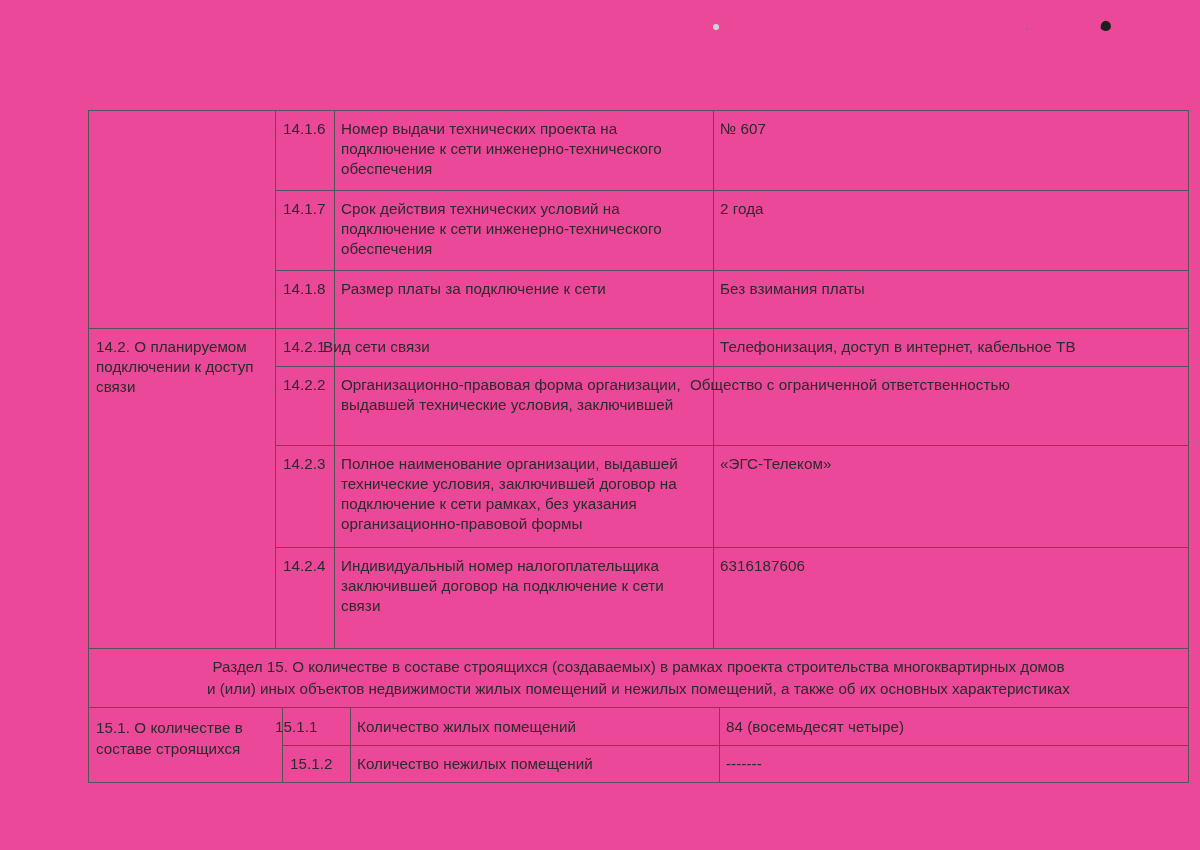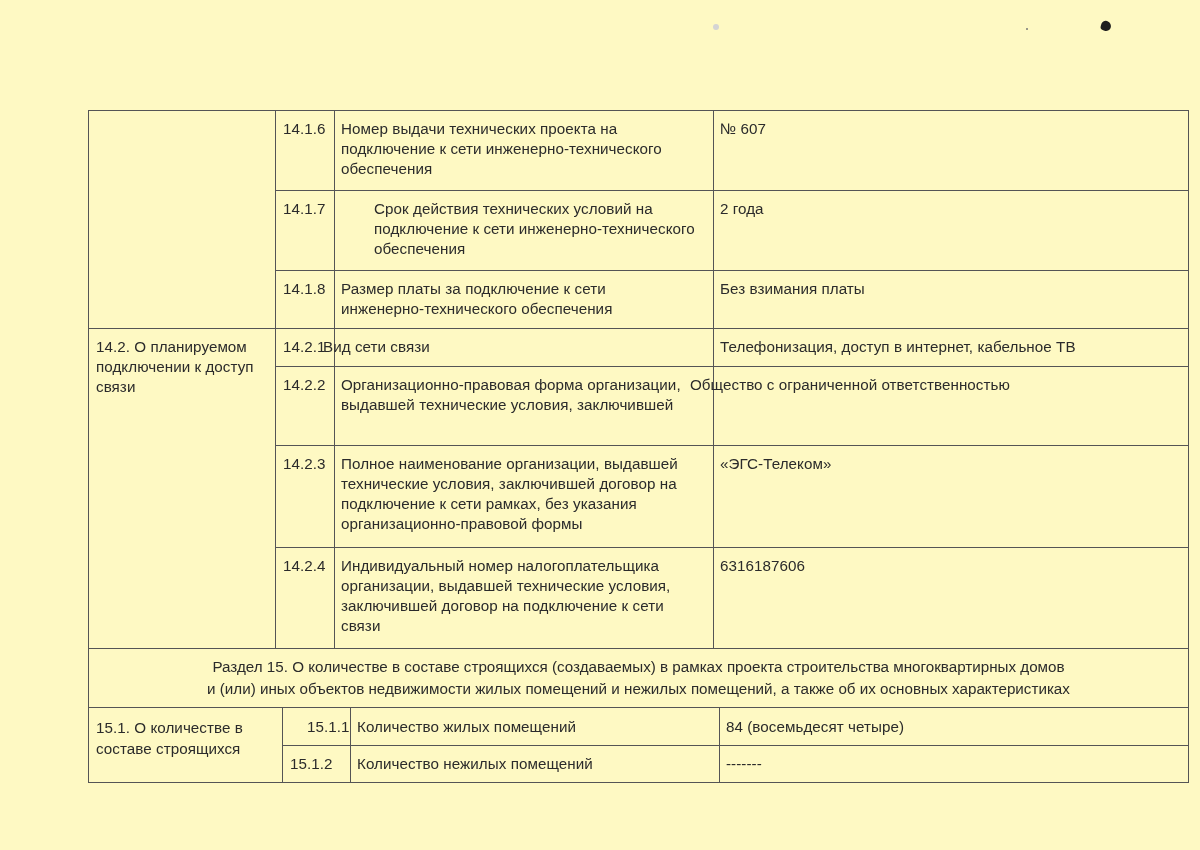--- a/index.html
+++ b/index.html
@@ -12,21 +12,21 @@
       height: 850px;
       position: relative;
       overflow: hidden;
       font-family: "Liberation Sans", "DejaVu Sans", sans-serif;
       color: #2a2a2a;
     }
     .page {
       position: absolute;
       left: 0; top: 0;
       width: 1200px; height: 850px;
-      background: #fef9c3;
+      background: #ec4899;
     }
     .scan-spot {
       position: absolute;
       border-radius: 50%;
     }
     .spot-dark {
       left: 1101px; top: 21px;
       width: 10px; height: 10px;
       background: #1e1e1e;
       transform: rotate(20deg);
@@ -113,33 +113,32 @@
       <div class="cell" style="left:335px; top:111px; width:378px;">
         <div>Номер выдачи технических проекта на</div>
         <div>подключение к сети инженерно-технического</div>
         <div>обеспечения</div>
       </div>
       <div class="cell" style="left:714px; top:111px; width:474px;">№ 607</div>
     </div>
 
     <div>
       <div class="cell" style="left:276px; top:191px; width:58px; padding-left:7px;">14.1.7</div>
-      <div class="cell" style="left:335px; top:191px; width:378px;margin-left:33px;">
+      <div class="cell" style="left:335px; top:191px; width:378px;">
         <div>Срок действия технических условий на</div>
         <div>подключение к сети инженерно-технического</div>
         <div>обеспечения</div>
       </div>
       <div class="cell" style="left:714px; top:191px; width:474px;">2 года</div>
     </div>
 
     <div>
       <div class="cell" style="left:276px; top:271px; width:58px; padding-left:7px;">14.1.8</div>
       <div class="cell" style="left:335px; top:271px; width:378px;">
         <div>Размер платы за подключение к сети</div>
-        <div>инженерно-технического обеспечения</div>
       </div>
       <div class="cell" style="left:714px; top:271px; width:474px;">Без взимания платы</div>
     </div>
 
     <div class="cell" style="left:89px; top:329px; width:186px; padding-left:7px;">
       <div>14.2. О планируемом</div>
       <div>подключении к доступ</div>
       <div>связи</div>
     </div>
 
@@ -168,39 +167,38 @@
         <div>подключение к сети рамках, без указания</div>
         <div>организационно-правовой формы</div>
       </div>
       <div class="cell" style="left:714px; top:446px; width:474px;">«ЭГС-Телеком»</div>
     </div>
 
     <div>
       <div class="cell" style="left:276px; top:548px; width:58px; padding-left:7px;">14.2.4</div>
       <div class="cell" style="left:335px; top:548px; width:378px;">
         <div>Индивидуальный номер налогоплательщика</div>
-        <div>организации, выдавшей технические условия,</div>
         <div>заключившей договор на подключение к сети</div>
         <div>связи</div>
       </div>
       <div class="cell" style="left:714px; top:548px; width:474px;">6316187606</div>
     </div>
 
     <div class="section-title">
       <div>Раздел 15. О количестве в составе строящихся (создаваемых) в рамках проекта строительства многоквартирных домов</div>
       <div>и (или) иных объектов недвижимости жилых помещений и нежилых помещений, а также об их основных характеристиках</div>
     </div>
 
     <div class="cell" style="left:89px; top:708px; width:193px; padding-left:7px; padding-top:9px; line-height:21px;">
       <div>15.1. О количестве в</div>
       <div>составе строящихся</div>
     </div>
 
     <div>
-      <div class="cell" style="left:300px; top:708px; width:67px; padding-left:7px; padding-top:9px;">15.1.1</div>
+      <div class="cell" style="left:268px; top:708px; width:67px; padding-left:7px; padding-top:9px;">15.1.1</div>
       <div class="cell" style="left:351px; top:708px; width:368px; padding-top:9px;">
         <div>Количество жилых помещений</div>
       </div>
       <div class="cell" style="left:720px; top:708px; width:468px; padding-top:9px;">84 (восемьдесят четыре)</div>
     </div>
 
     <div>
       <div class="cell" style="left:283px; top:746px; width:67px; padding-left:7px; padding-top:8px;">15.1.2</div>
       <div class="cell" style="left:351px; top:746px; width:368px; padding-top:8px;">
         <div>Количество нежилых помещений</div>

